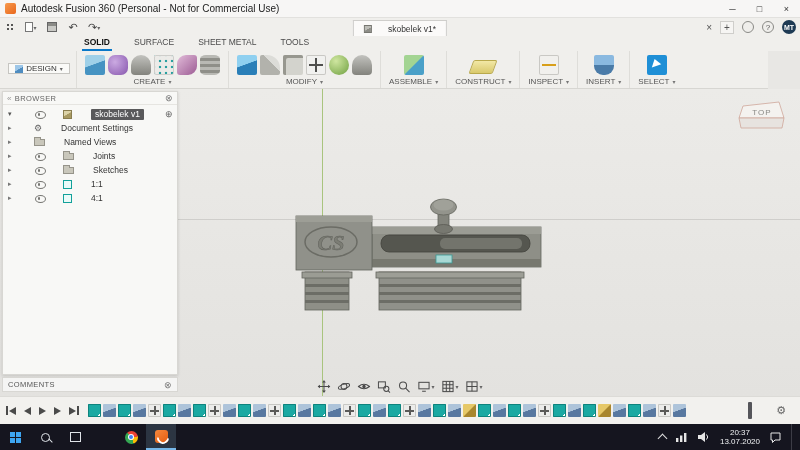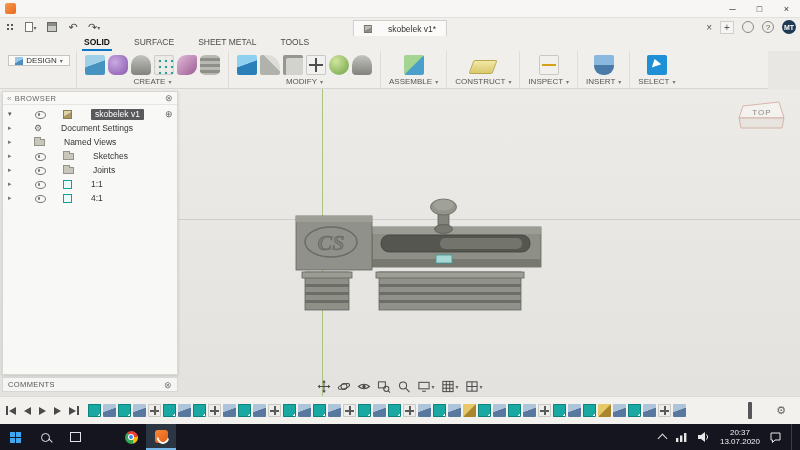--- a/index.html
+++ b/index.html
@@ -43,21 +43,21 @@
     font-size:8px; display:flex; align-items:center; justify-content:center; background:#efeeeb; }
   .avatar { width:14px; height:14px; border-radius:50%; background:#1e3a54; color:#fff;
     font-size:7px; font-weight:bold; display:flex; align-items:center; justify-content:center; }
   
   .tabsrow { position:absolute; top:36px; left:0; width:800px; height:15px; background:#f0efec;
     display:flex; align-items:flex-end; gap:20px; padding-left:82px; font-size:8.5px; color:#4a4a4a; }
   .tab { padding:0 2px 2px; border-bottom:2px solid transparent; }
   .tab.active { color:#111; border-bottom-color:#0a78c8;font-weight:bold; }
   
   .ribbon { position:absolute; top:51px; left:0; width:768px; height:38px; background:#f0efec;
-    border-bottom:1px solid #d7d6d2; display:flex; align-items:flex-start; }
+    border-bottom:1px solid #d7d6d2; display:flex; align-items:center; }
   .design-box { margin:4px 6px 6px 8px; width:62px; border:1px solid #c6c5c1; background:#fafaf8;
     display:flex; align-items:center; justify-content:center; gap:3px; font-size:8px; color:#333; }
   .design-icon { width:8px; height:8px; background:linear-gradient(150deg,#9ec7e8 50%,#4e8cc0 52%); }
   .dcaret { font-size:6px; color:#666; }
   .rgroup { display:flex; flex-direction:column; align-items:center; padding:3px 8px 2px;
     border-left:1px solid #deddd9; }
   .ricons { display:flex; align-items:center; height:22px; gap:3px; }
   .rlabel { font-size:8px; color:#555; margin-top:1px; white-space:nowrap; }
   .rcaret { font-size:6px; color:#777; margin-left:3px; }
   .tile { width:20px; height:20px; border-radius:2px; position:relative; flex:none; }
@@ -180,20 +180,21 @@
   .clock { text-align:center; color:#eef0f2; font-size:8px; line-height:9.5px; }
   .show-desktop { width:5px; border-left:1px solid #3c3c46; height:100%; }
 </style>
 </head>
 <body>
 
 <div class="app">
 
   <div class="titlebar">
     <span class="app-icon"></span>
+    <span class="title-text">Autodesk Fusion 360 (Personal - Not for Commercial Use)</span>
     <div class="win-controls">
       <span class="win-btn">─</span>
       <span class="win-btn">□</span>
       <span class="win-btn">×</span>
     </div>
   </div>
 
   <div class="appbar">
     <div class="qa-left">
       <span class="qa-btn">
@@ -359,27 +360,27 @@
             </div>
             <div class="trow">
               <span class="caret">▸</span>
               <span class="nico ic-folder"></span>
               <span class="tlabel">Named Views</span>
             </div>
             <div class="trow">
               <span class="caret">▸</span>
               <span class="eye"></span>
               <span class="nico ic-folder"></span>
-              <span class="tlabel">Sketches</span>
+              <span class="tlabel">Joints</span>
             </div>
             <div class="trow">
               <span class="caret">▸</span>
               <span class="eye"></span>
               <span class="nico ic-folder"></span>
-              <span class="tlabel">Joints</span>
+              <span class="tlabel">Sketches</span>
             </div>
             <div class="trow">
               <span class="caret">▸</span>
               <span class="eye"></span>
               <span class="nico ic-sketch"></span>
               <span class="tlabel">1:1</span>
             </div>
             <div class="trow">
               <span class="caret">▸</span>
               <span class="eye"></span>

